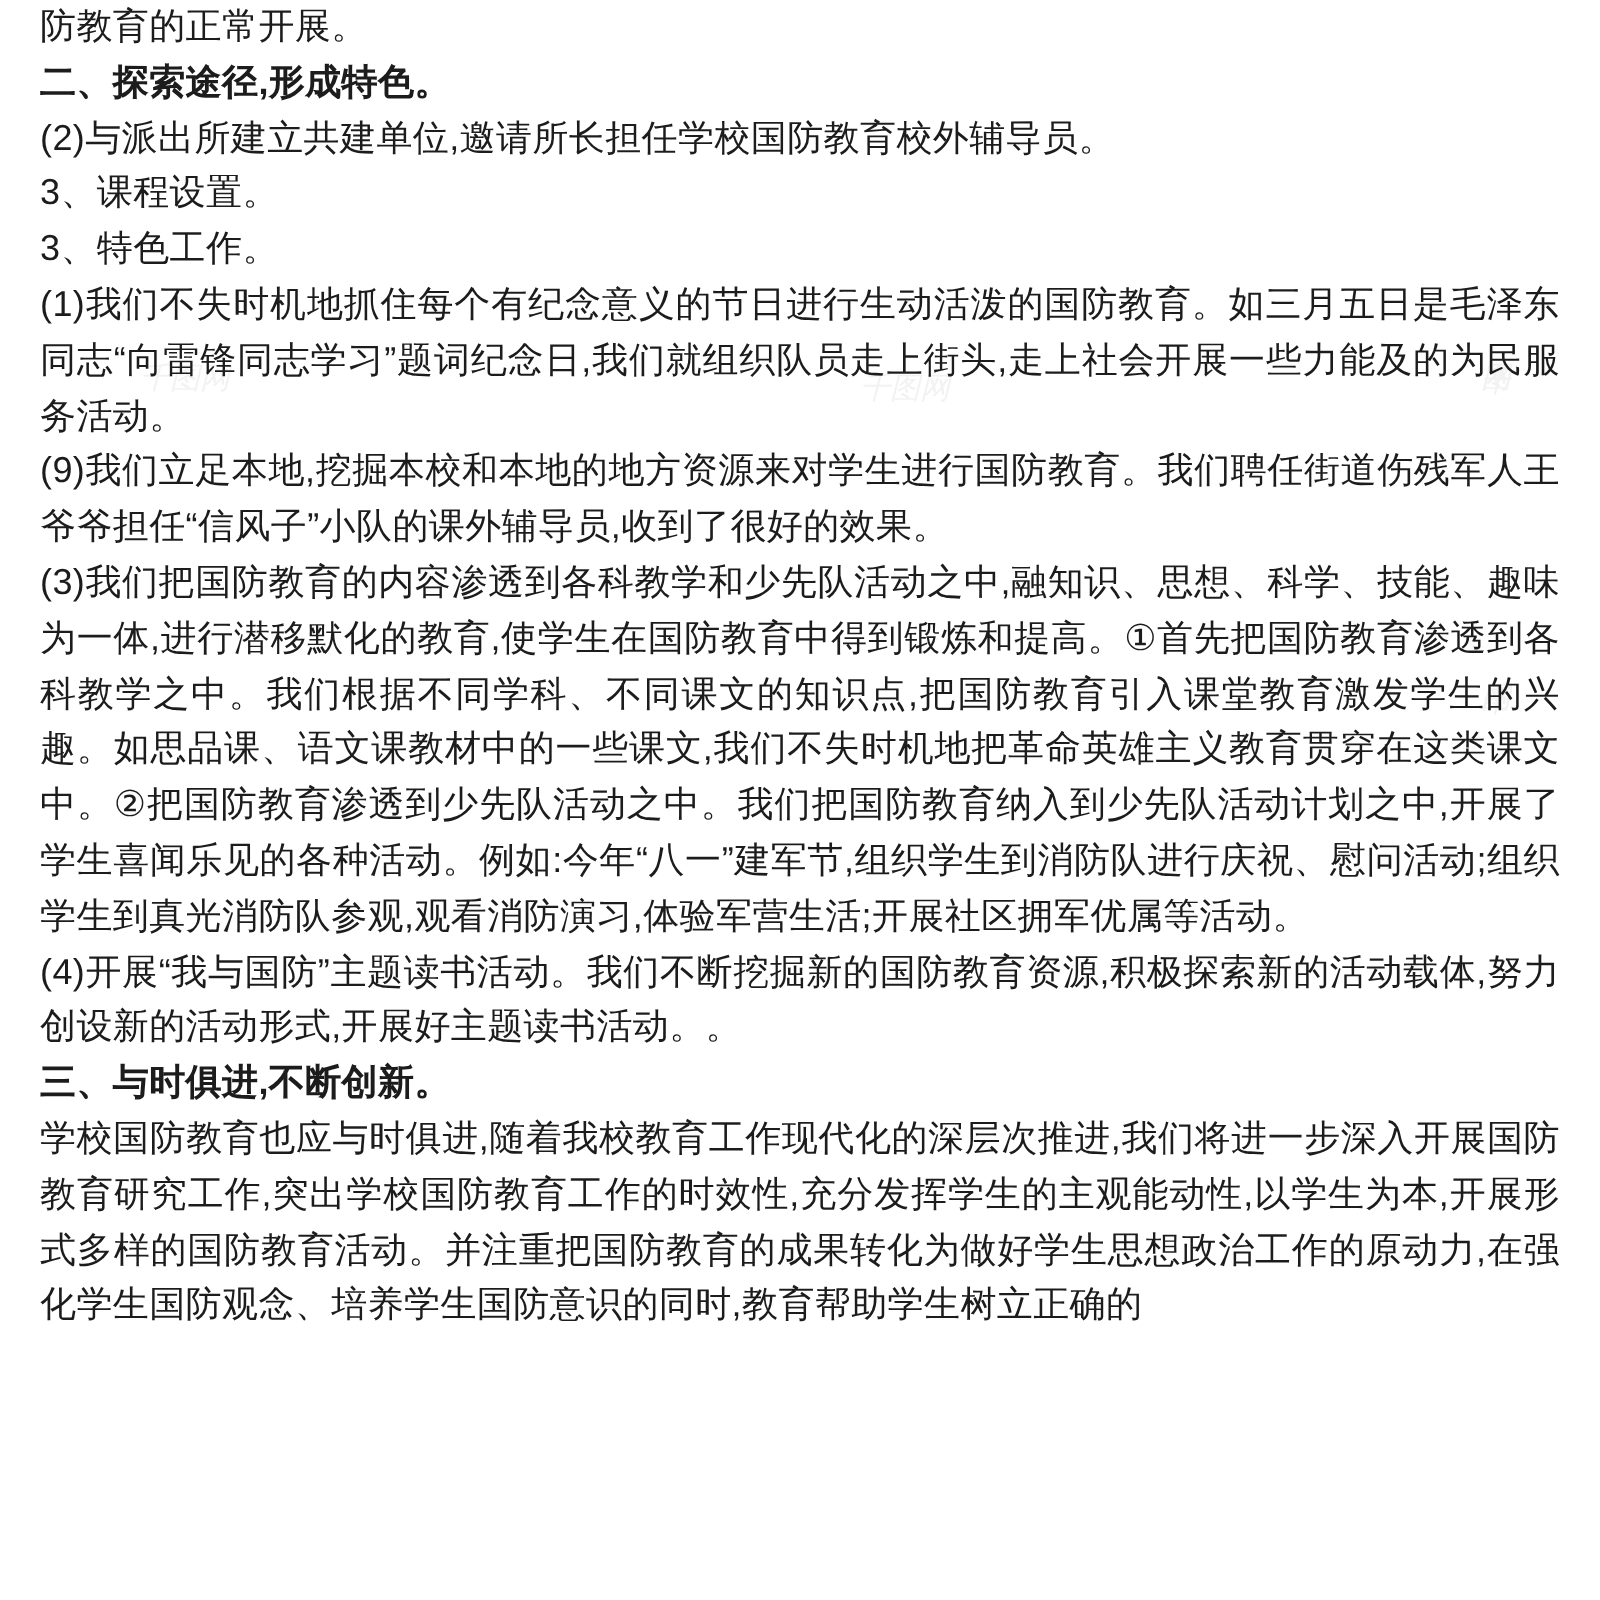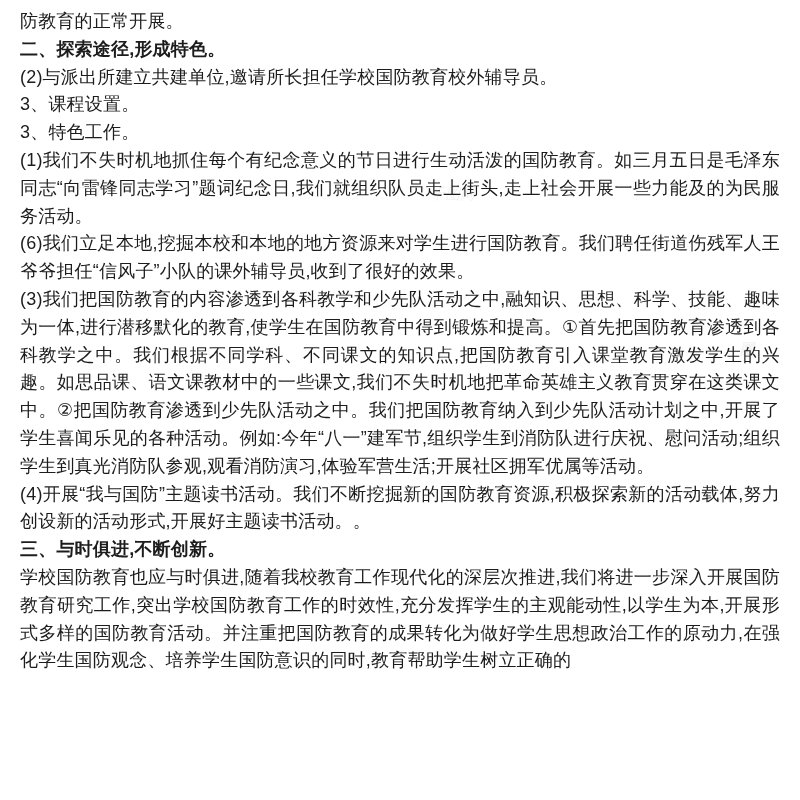--- a/index.html
+++ b/index.html
@@ -14,21 +14,21 @@
     position: relative;
     width: 800px;
     height: 800px;
     background: #ffffff;
     font-family: "Liberation Sans", "DejaVu Sans", sans-serif;
     color: #1c1c1c;
   }
   .content {
     position: relative;
     z-index: 2;
-    padding: 8px 20px;
+    padding: 0 20px;
     text-align: justify;
     text-justify: inter-character;
   }
   .para {
     margin: 0;
     font-size: 18px;
     line-height: 27.8px;
     font-weight: 400;
     letter-spacing: 0.2px;
     word-break: break-all;
@@ -64,19 +64,19 @@
       <span class="wm vertical" style="left: 737px; top: 170px;">千图网</span>
       <span class="wm vertical" style="left: 737px; top: 330px;">千图网</span>
     </div>
   <div class="content">
       <p class="para">防教育的正常开展。</p>
       <p class="para heading">二、探索途径,形成特色。</p>
       <p class="para">(2)与派出所建立共建单位,邀请所长担任学校国防教育校外辅导员。</p>
       <p class="para">3、课程设置。</p>
       <p class="para">3、特色工作。</p>
       <p class="para">(1)我们不失时机地抓住每个有纪念意义的节日进行生动活泼的国防教育。如三月五日是毛泽东同志“向雷锋同志学习”题词纪念日,我们就组织队员走上街头,走上社会开展一些力能及的为民服务活动。</p>
-      <p class="para">(6)我们立足本地,挖掘本校和本地的地方资源来对学生进行国防教育。我们聘任街道伤残军人王爷爷担任“信风子”小队的课外辅导员,收到了很好的效果。</p>
+      <p class="para">(9)我们立足本地,挖掘本校和本地的地方资源来对学生进行国防教育。我们聘任街道伤残军人王爷爷担任“信风子”小队的课外辅导员,收到了很好的效果。</p>
       <p class="para">(3)我们把国防教育的内容渗透到各科教学和少先队活动之中,融知识、思想、科学、技能、趣味为一体,进行潜移默化的教育,使学生在国防教育中得到锻炼和提高。①首先把国防教育渗透到各科教学之中。我们根据不同学科、不同课文的知识点,把国防教育引入课堂教育激发学生的兴趣。如思品课、语文课教材中的一些课文,我们不失时机地把革命英雄主义教育贯穿在这类课文中。②把国防教育渗透到少先队活动之中。我们把国防教育纳入到少先队活动计划之中,开展了学生喜闻乐见的各种活动。例如:今年“八一”建军节,组织学生到消防队进行庆祝、慰问活动;组织学生到真光消防队参观,观看消防演习,体验军营生活;开展社区拥军优属等活动。</p>
       <p class="para">(4)开展“我与国防”主题读书活动。我们不断挖掘新的国防教育资源,积极探索新的活动载体,努力创设新的活动形式,开展好主题读书活动。。</p>
       <p class="para heading">三、与时俱进,不断创新。</p>
       <p class="para">学校国防教育也应与时俱进,随着我校教育工作现代化的深层次推进,我们将进一步深入开展国防教育研究工作,突出学校国防教育工作的时效性,充分发挥学生的主观能动性,以学生为本,开展形式多样的国防教育活动。并注重把国防教育的成果转化为做好学生思想政治工作的原动力,在强化学生国防观念、培养学生国防意识的同时,教育帮助学生树立正确的</p>
     </div>
 </div>
 
 </body></html>

